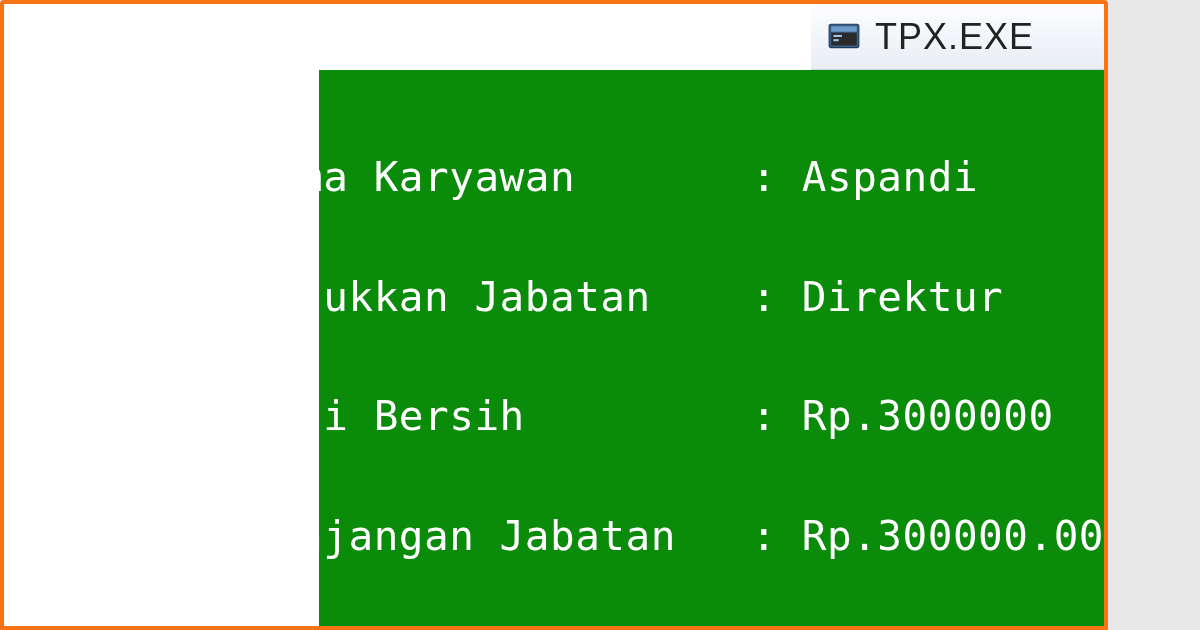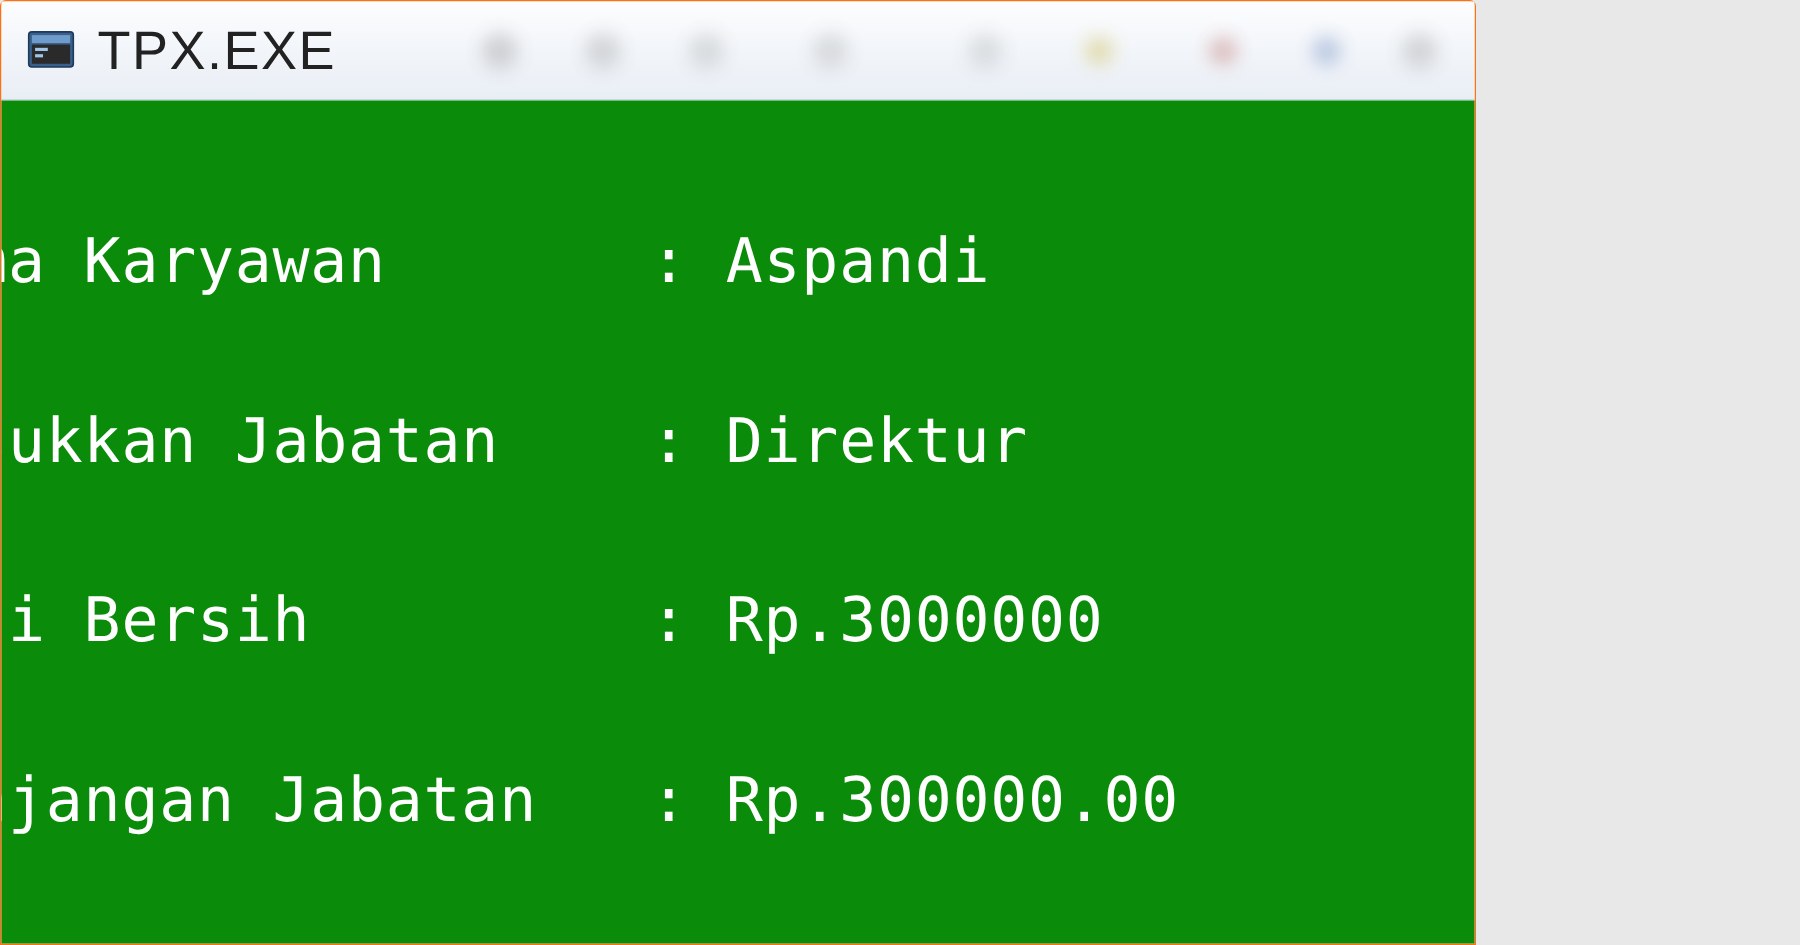--- a/index.html
+++ b/index.html
@@ -4,28 +4,29 @@
   <style>
     * { margin: 0; padding: 0; box-sizing: border-box; }
     body {
       width: 1200px;
       height: 630px;
       overflow: hidden;
       background: #e8e8e8;
       font-family: sans-serif;
     }
     .window {
-      width: 984px;
+      width: 1108px;
       height: 630px;
       background: #fff;
-      border: 1px solid #f97316;
+      border: 4px solid #f97316;
       border-radius: 4px 4px 0 0;
       display: flex;
       flex-direction: column;
       filter: blur(0.5px);
+      align-items: flex-end;
     }
     .titlebar {
       height: 66px;
       background: linear-gradient(to bottom, #fdfdfe 0%, #f3f6fa 45%, #e9eef5 100%);
       border-bottom: 1px solid #c9d6e6;
       display: flex;
       align-items: center;
       padding: 0 16px;
       gap: 14px;
     }

